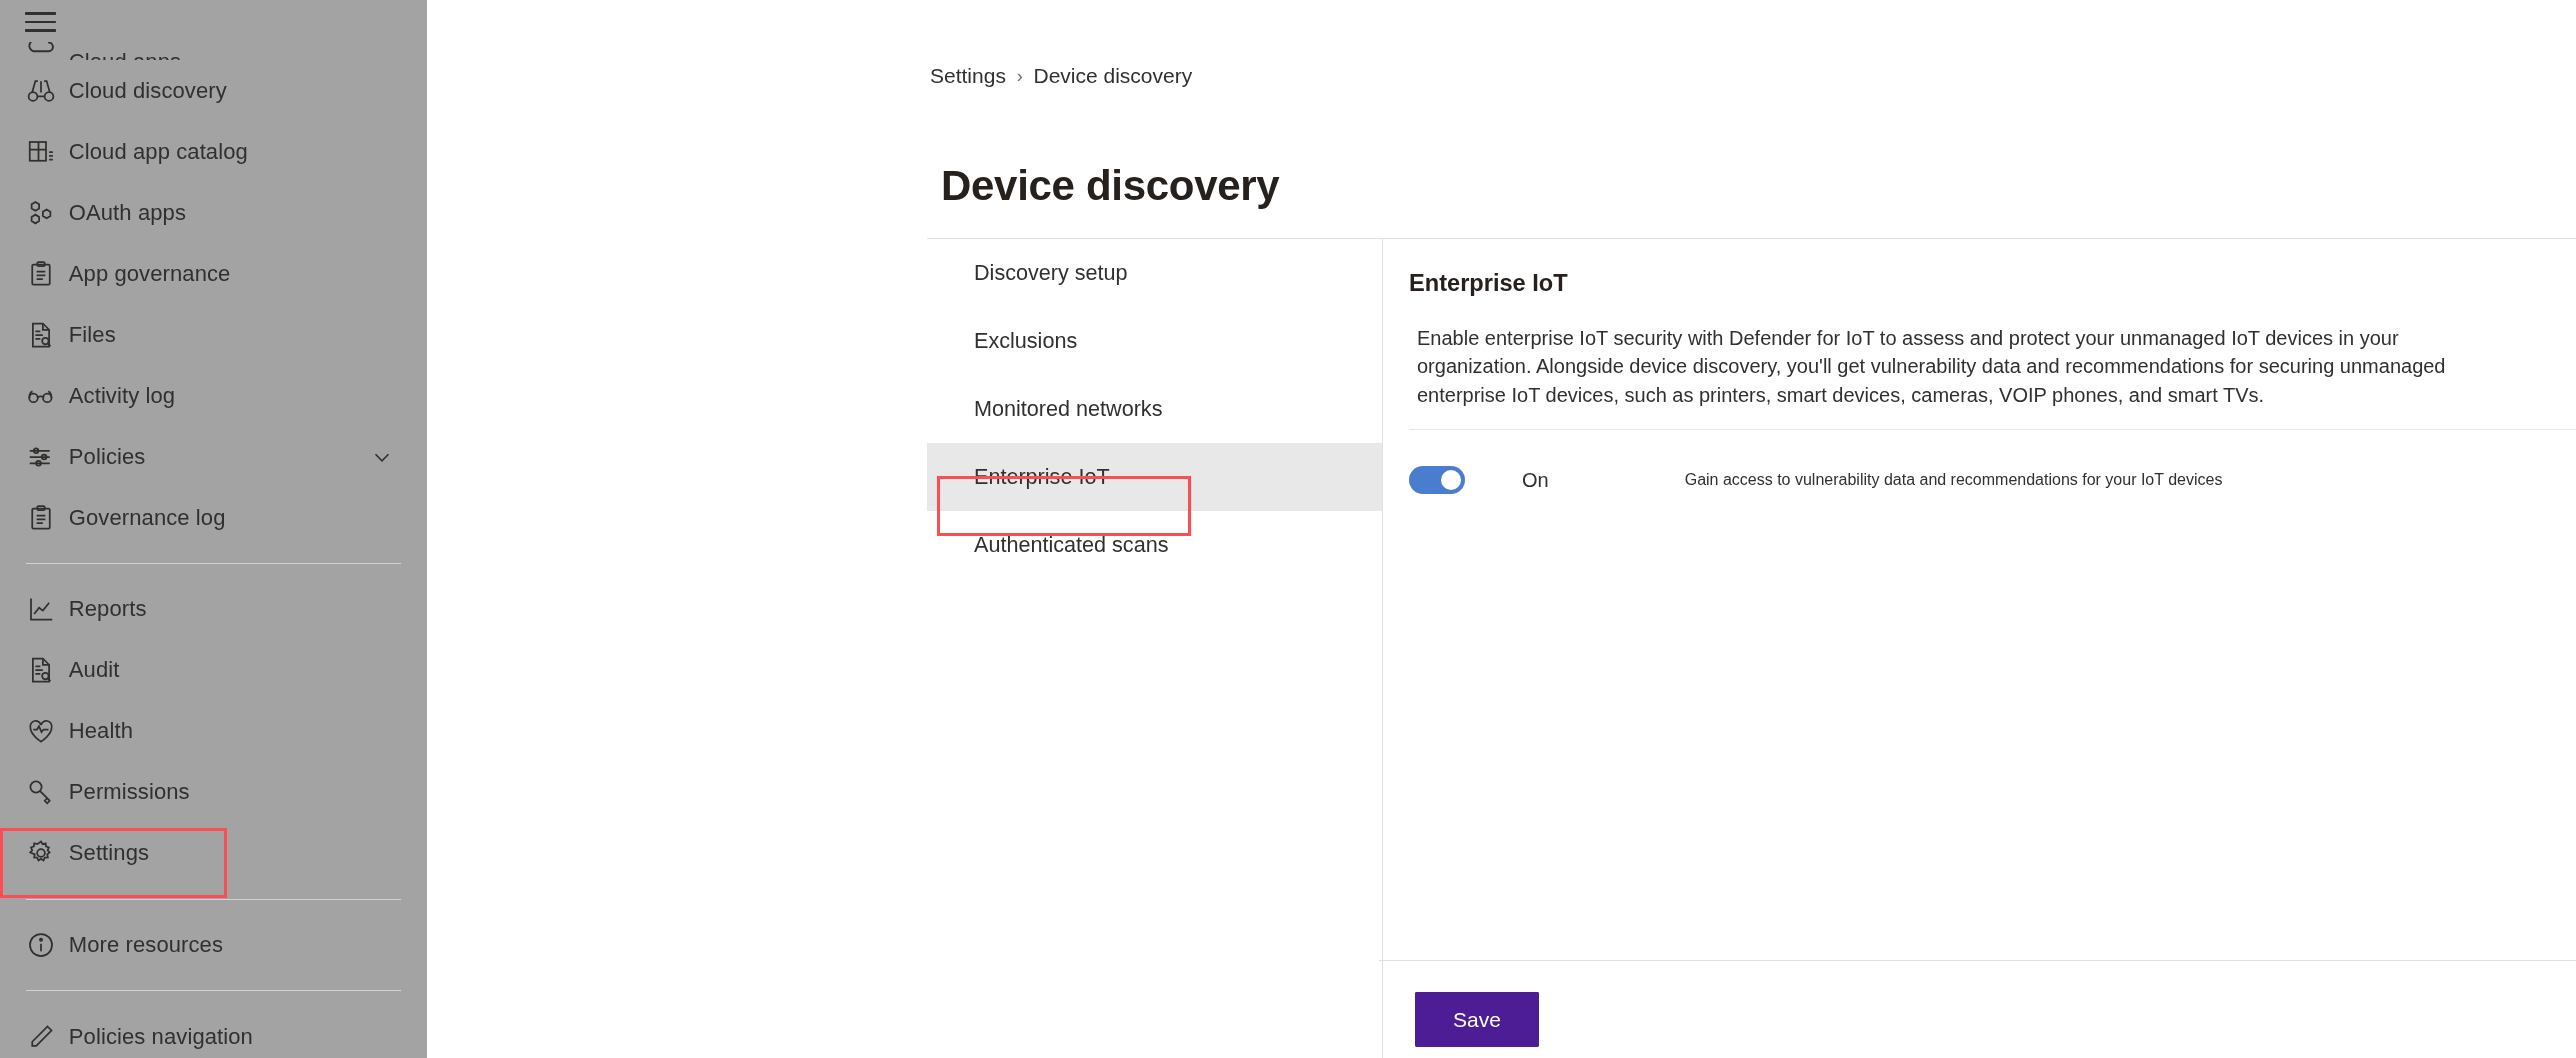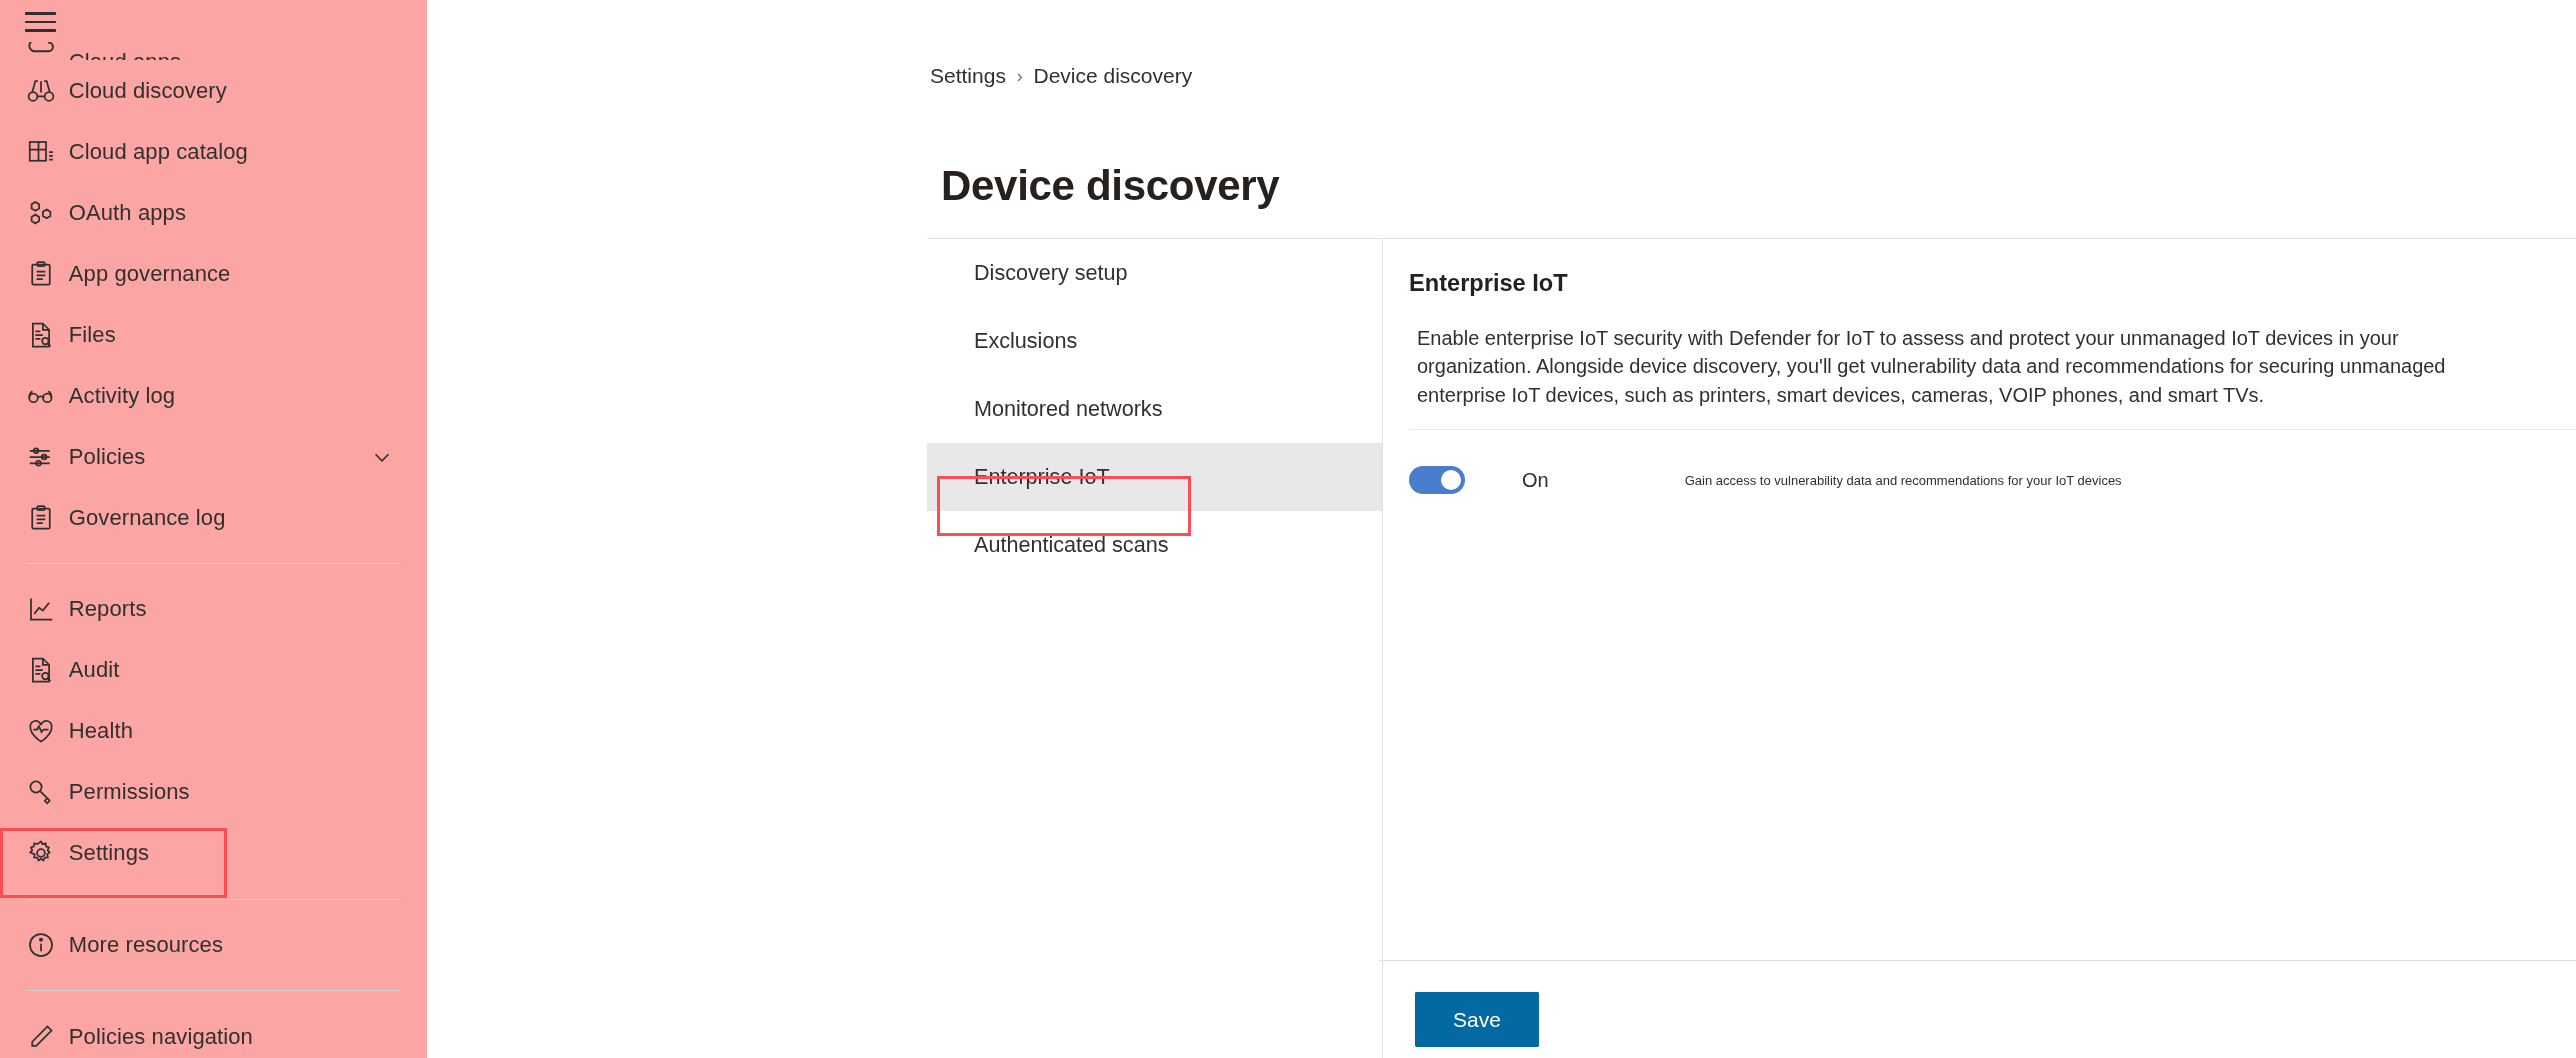--- a/index.html
+++ b/index.html
@@ -21,21 +21,21 @@
     width: 2576px;
     height: 1058px;
     position: relative;
   }
 
   
   .sidebar {
     width: 427px;
     min-width: 427px;
     height: 1058px;
-    background: #fca5a5;
+    background: #a3a3a3;
     position: relative;
     overflow: hidden;
   }
   .hamburger {
     position: absolute;
     left: 25px;
     top: 12px;
     width: 31px;
     height: 23px;
     cursor: pointer;
@@ -248,41 +248,41 @@
     border-radius: 50%;
     background: #ffffff;
   }
   .toggle-state {
     font-size: 20px;
     color: #31302f;
     margin-left: 17px;
     white-space: nowrap;
   }
   .toggle-desc {
-    font-size: 13px;
+    font-size: 16px;
     color: #31302f;
     margin-left: 96px;
     white-space: nowrap;
   }
 
   .footer-hr {
     position: absolute;
     left: 952px;
     top: 960px;
     width: 1561px;
     height: 1.4px;
     background: #e0e0e0;
   }
   .save-btn {
     position: absolute;
     left: 988px;
     top: 992px;
     width: 124px;
     height: 55px;
-    background: #0369a1;
+    background: #4c1d95;
     color: #ffffff;
     border: none;
     font-size: 21px;
     font-family: "Liberation Sans", sans-serif;
     cursor: pointer;
     border-radius: 1.4px;
   }
 
   svg { display: block; }
 </style>

